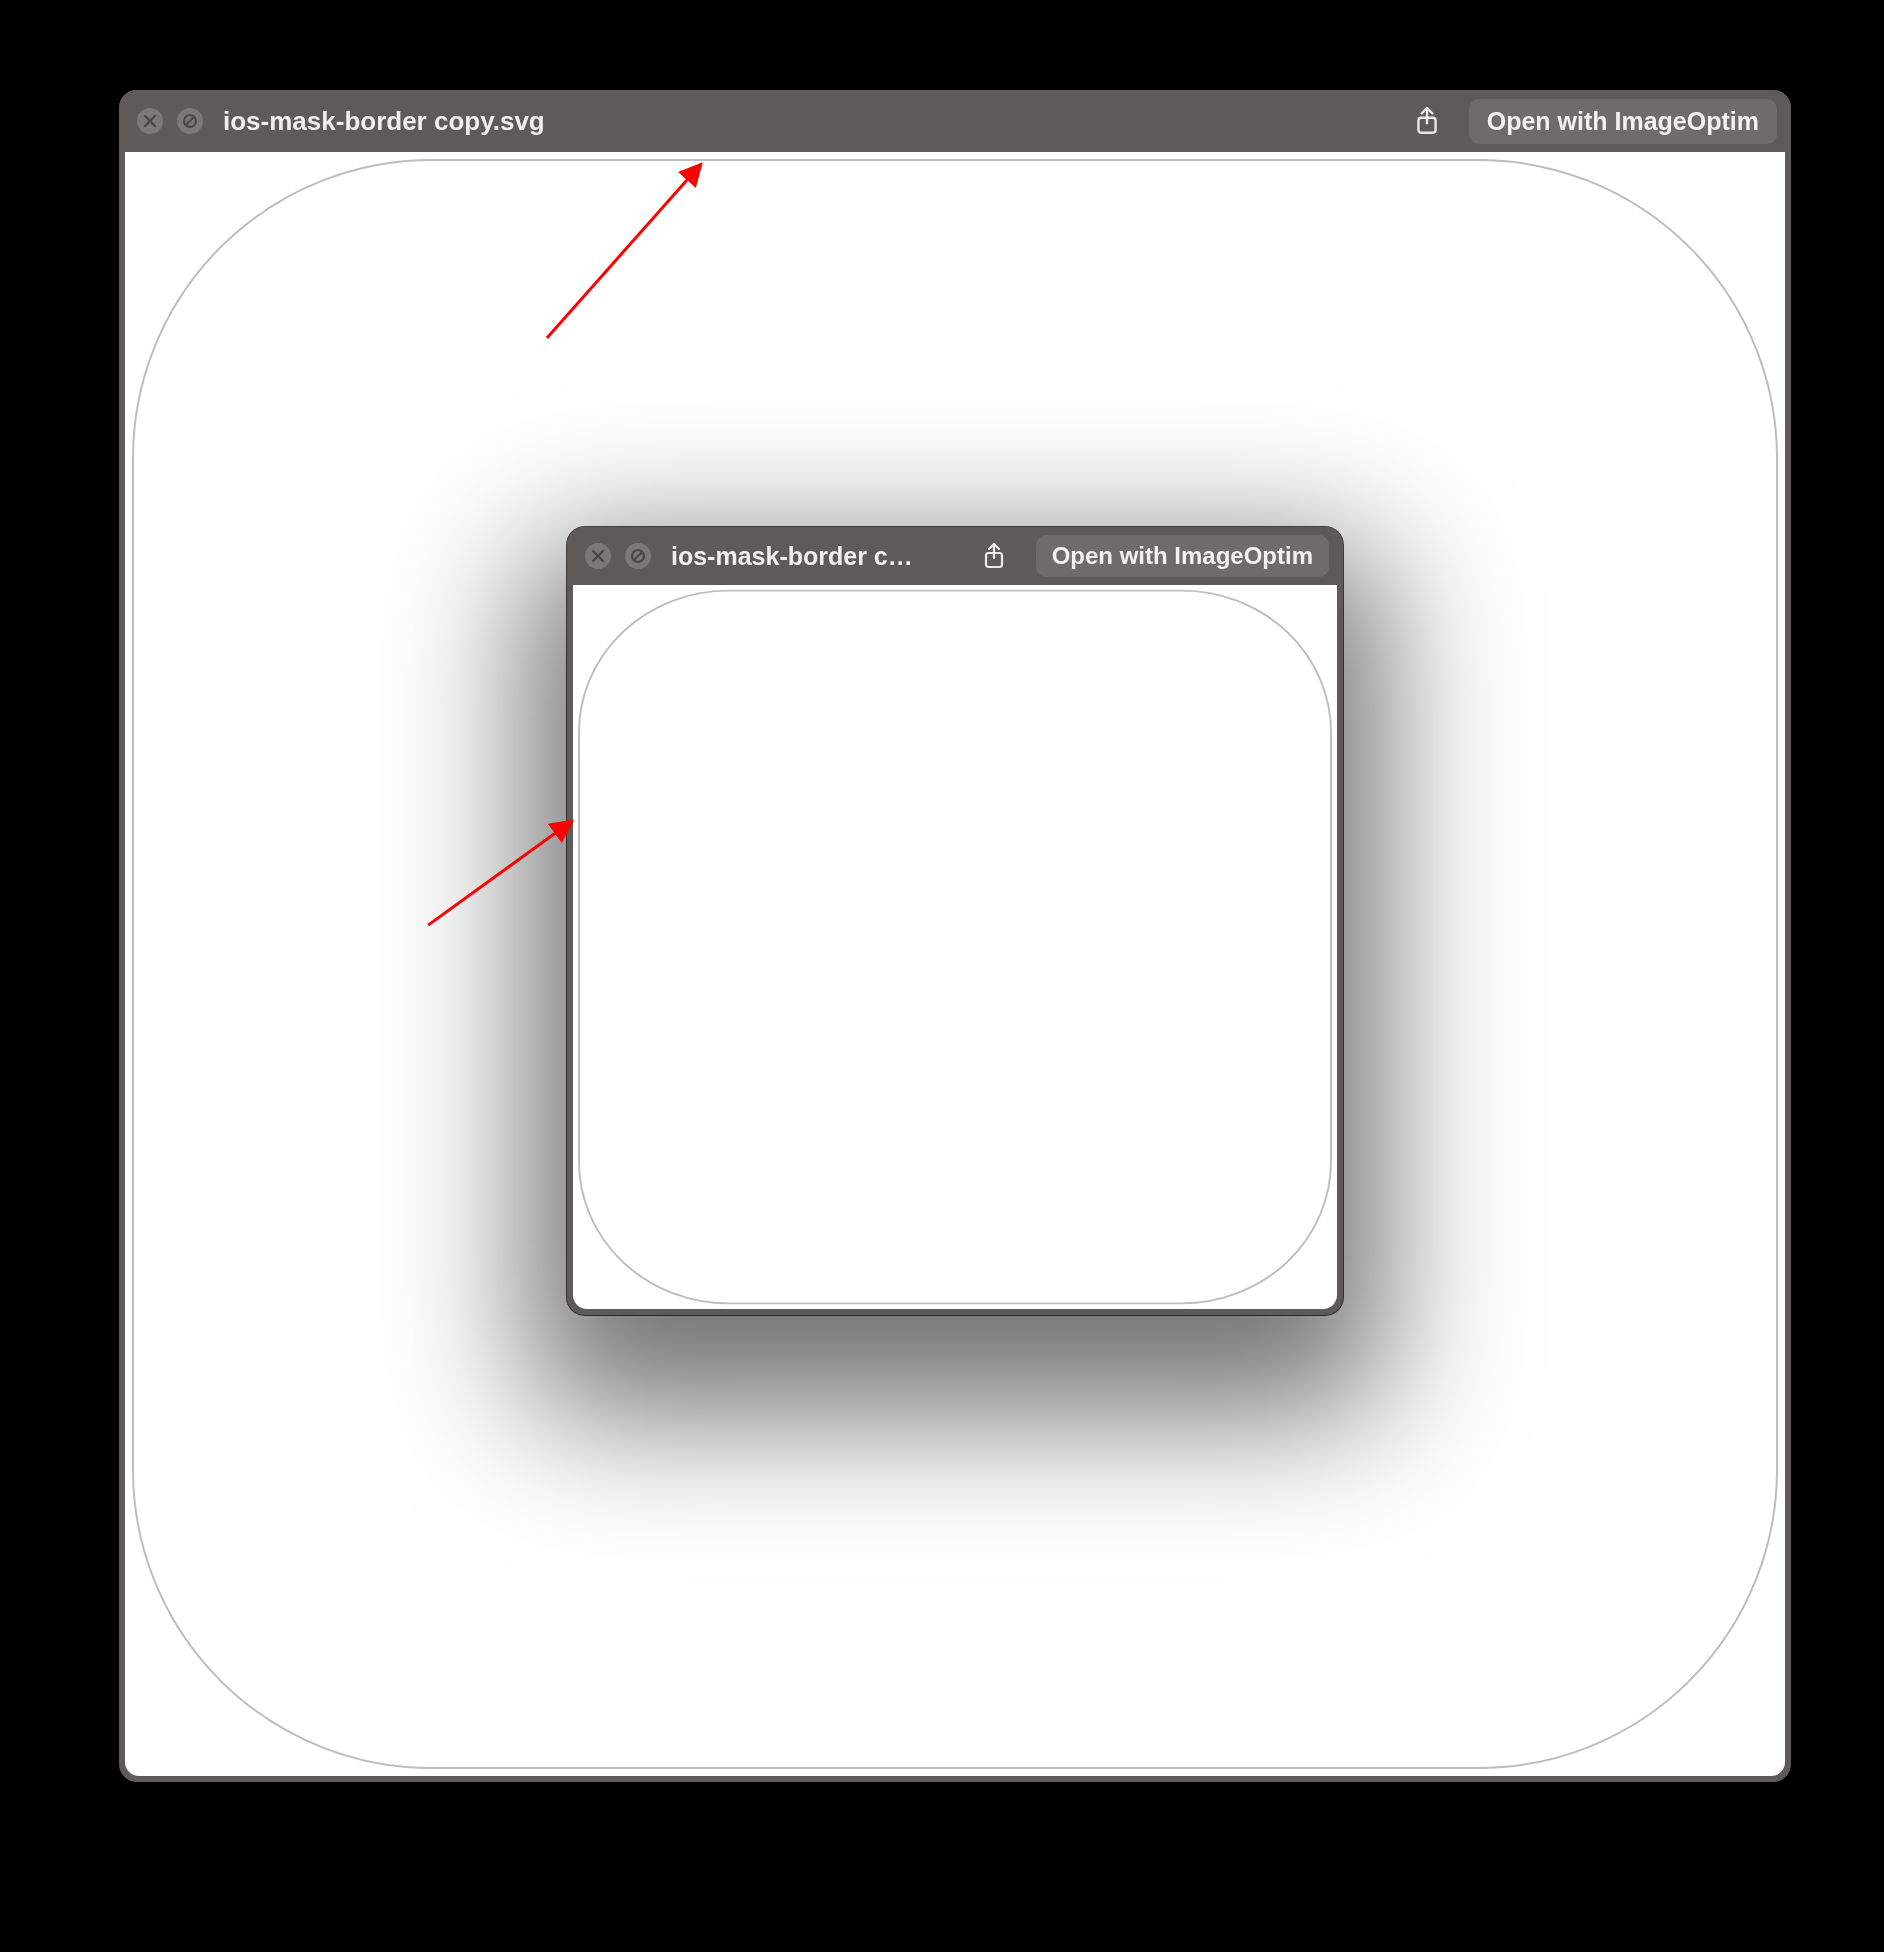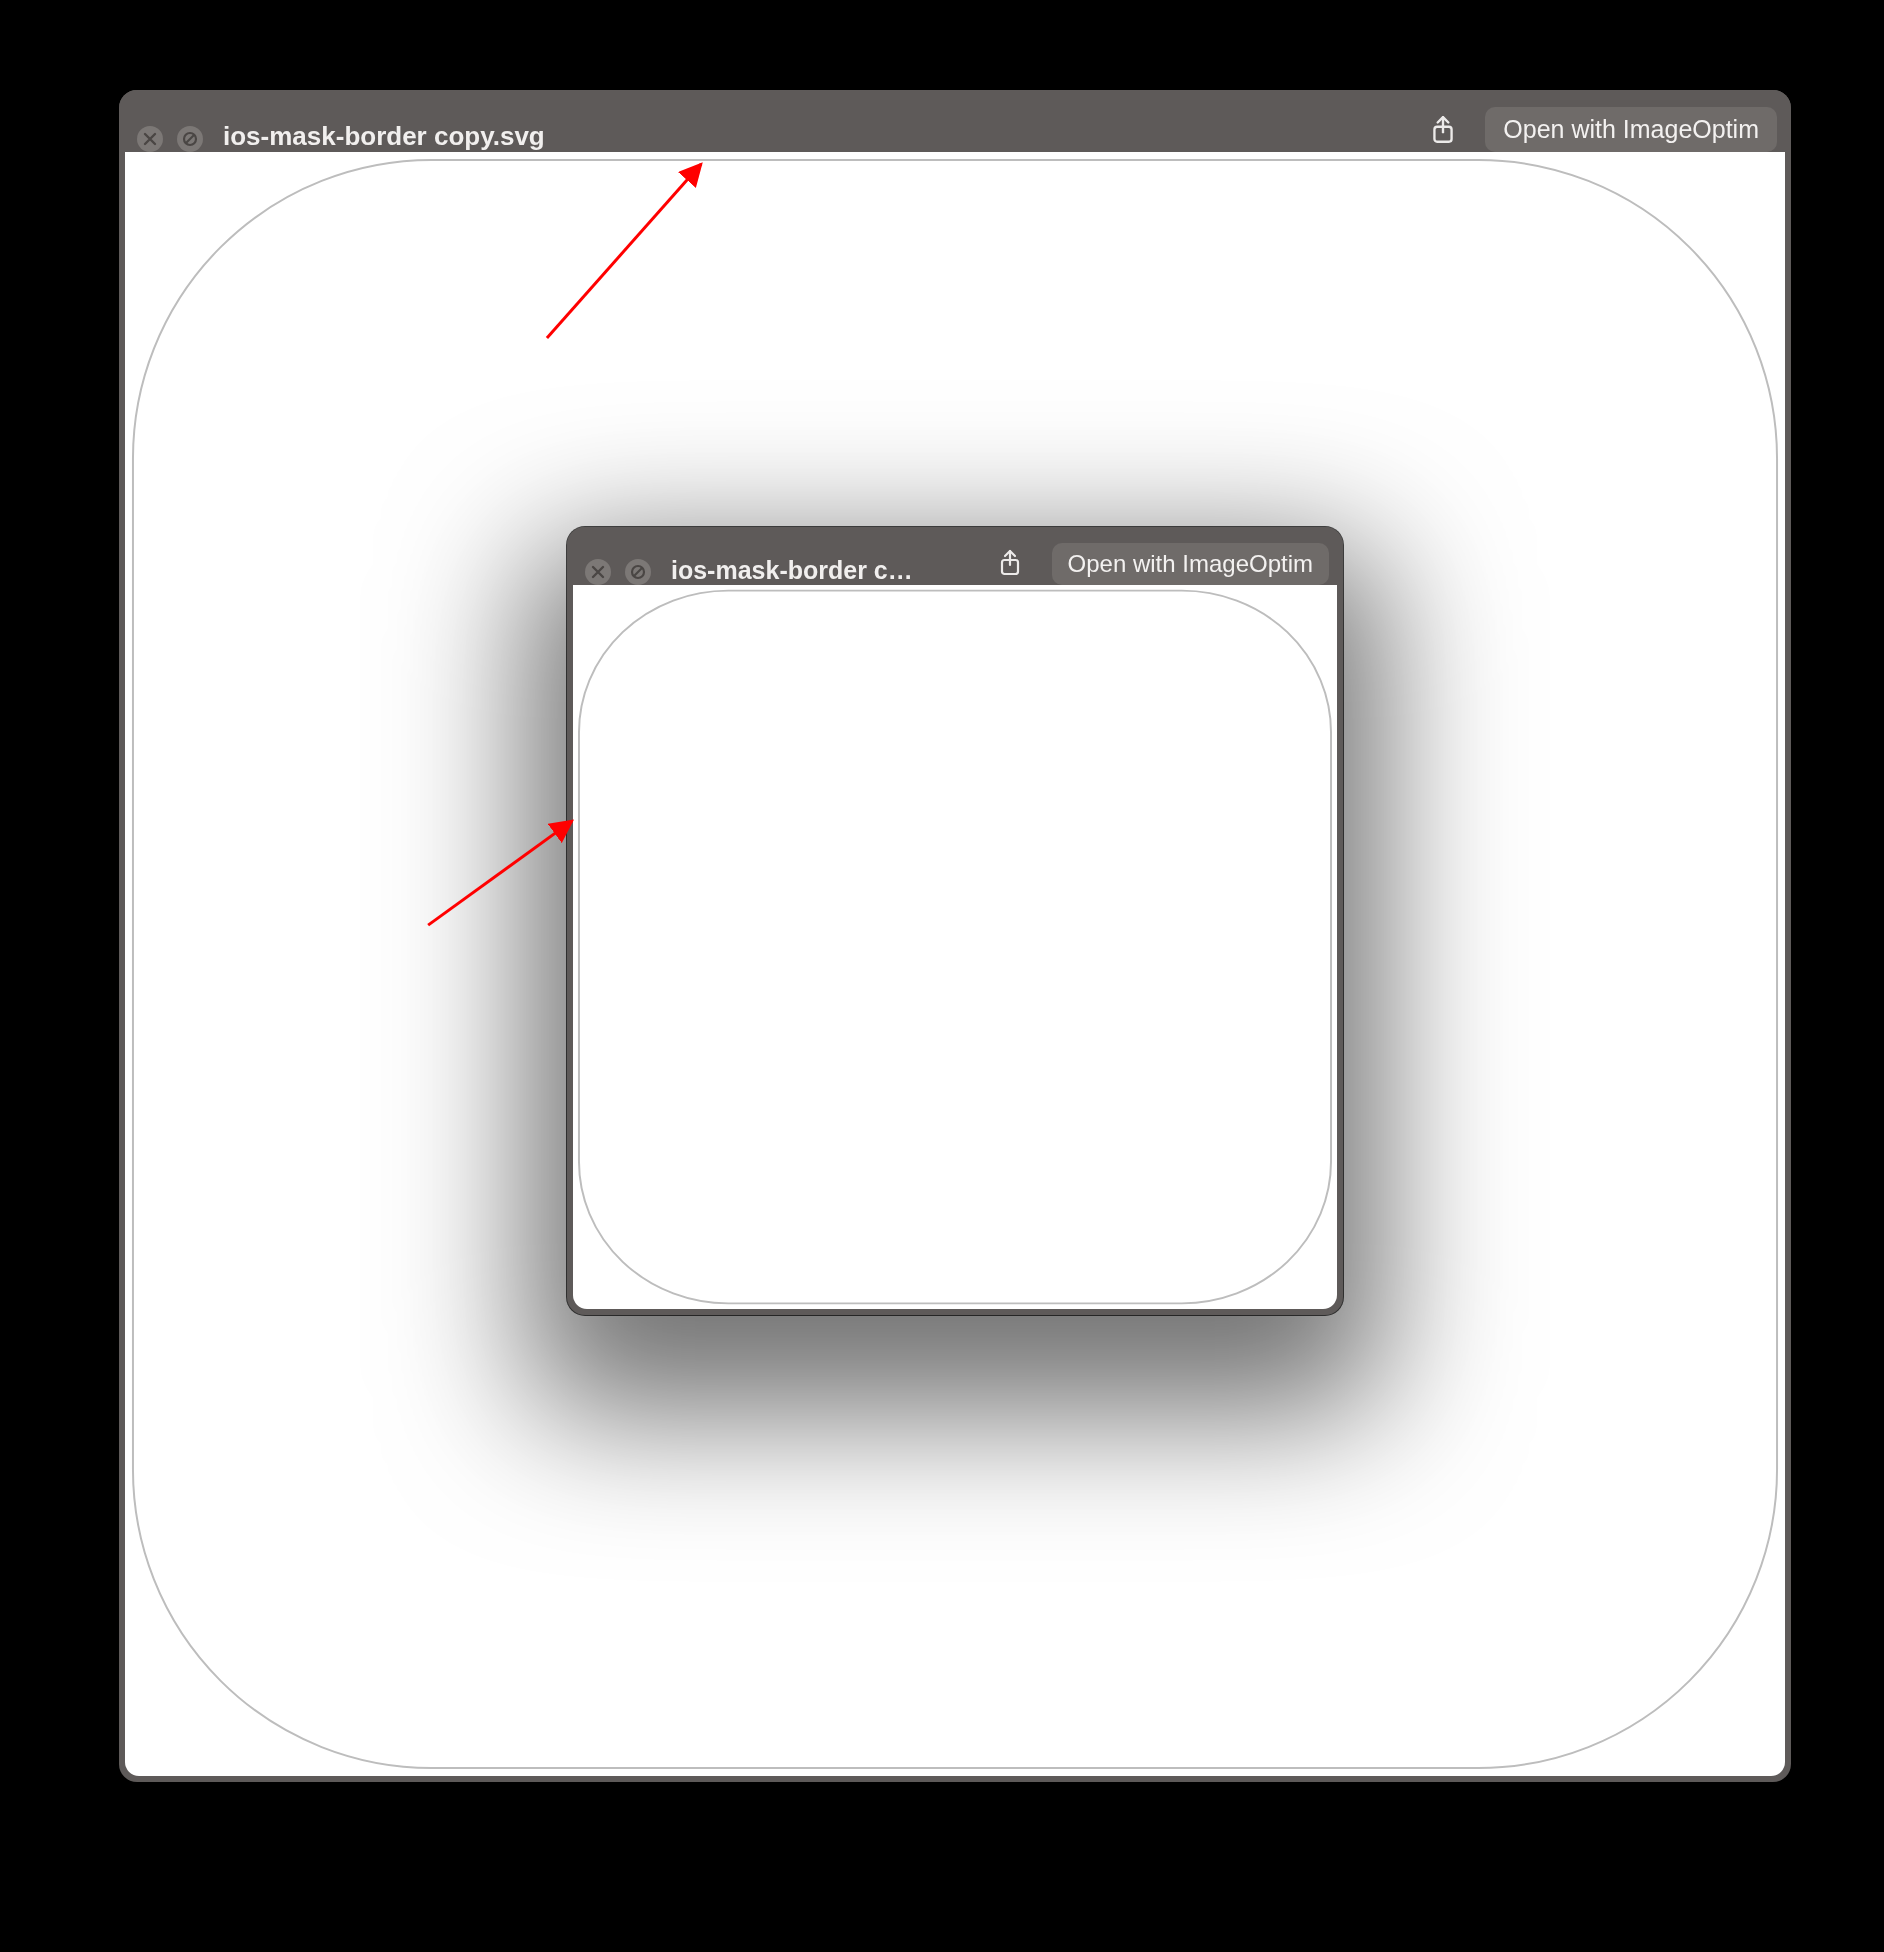--- a/index.html
+++ b/index.html
@@ -21,21 +21,21 @@
     box-shadow: 0 40px 90px 20px rgba(0,0,0,0.55),
                 0 0 0 1px rgba(0,0,0,0.6);
     display: flex;
     flex-direction: column;
     overflow: hidden;
   }
   .titlebar {
     height: 62px;
     background: #5e5a59;
     display: flex;
-    align-items: flex-end;
+    align-items: center;
     padding: 0 14px 0 18px;
     gap: 14px;
     color: #f1efee;
     font-size: 26px;
     font-weight: 600;
     white-space: nowrap;
   }
   .traffic-btn {
     width: 26px;
     height: 26px;
@@ -63,21 +63,21 @@
     justify-content: center;
     color: #eceae9;
     flex-shrink: 0;
   }
   .open-with-btn {
     background: #6f6b69;
     color: #f3f1f0;
     border-radius: 10px;
     padding: 8px 18px;
     font-size: 25px;
-    font-weight: 400;
+    font-weight: 700;
     flex-shrink: 0;
     margin-left: 6px;
   }
   .content {
     flex: 1 1 auto;
     background: #fff;
     border-radius: 0 0 14px 14px;
     margin: 0 6px 6px 6px;
     position: relative;
     overflow: hidden;

